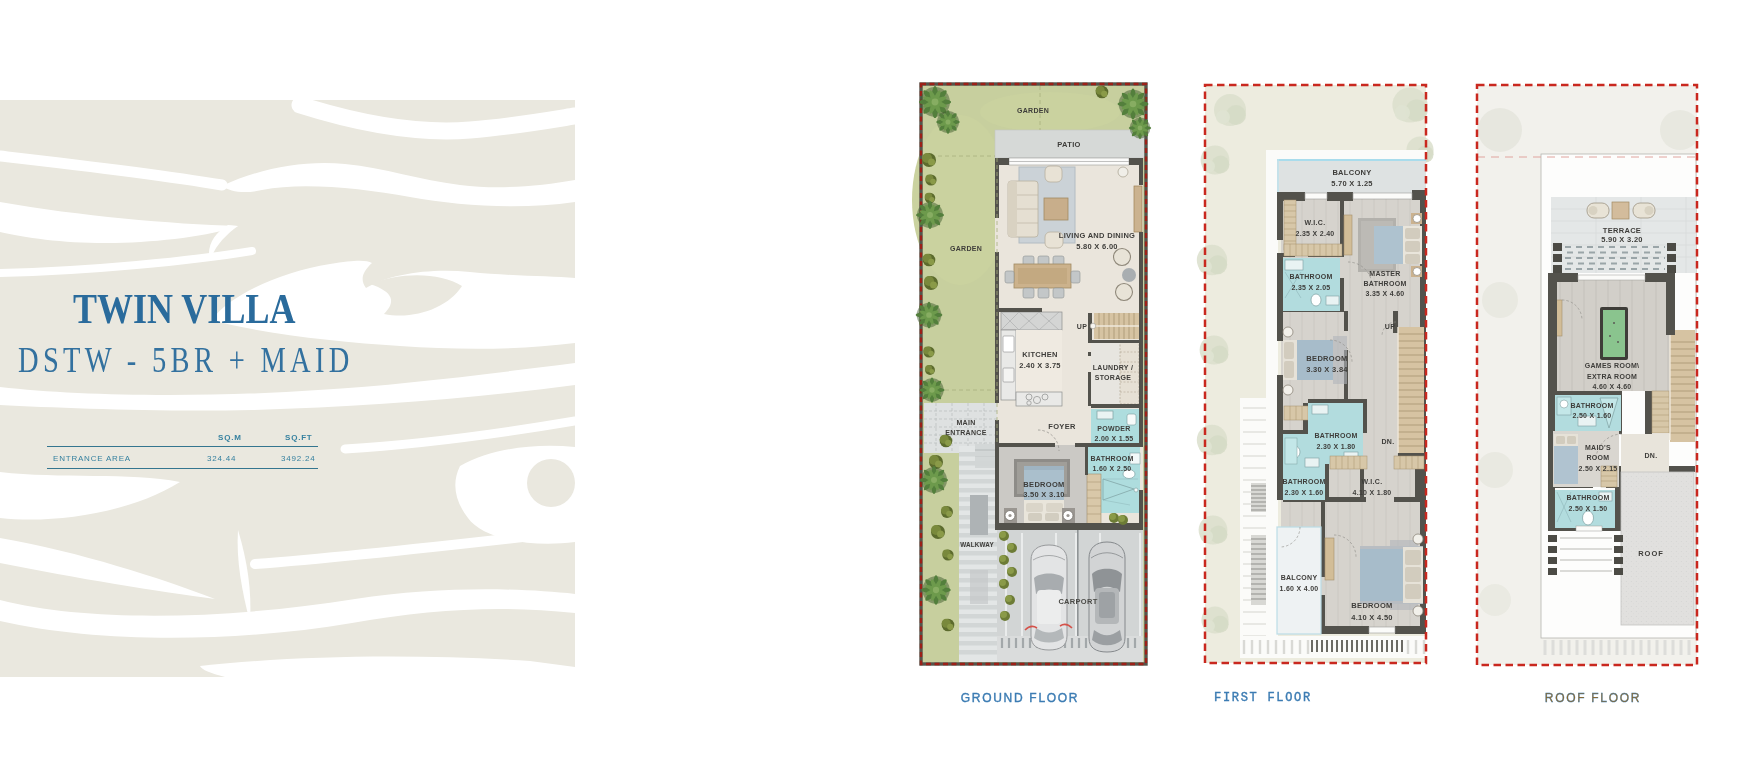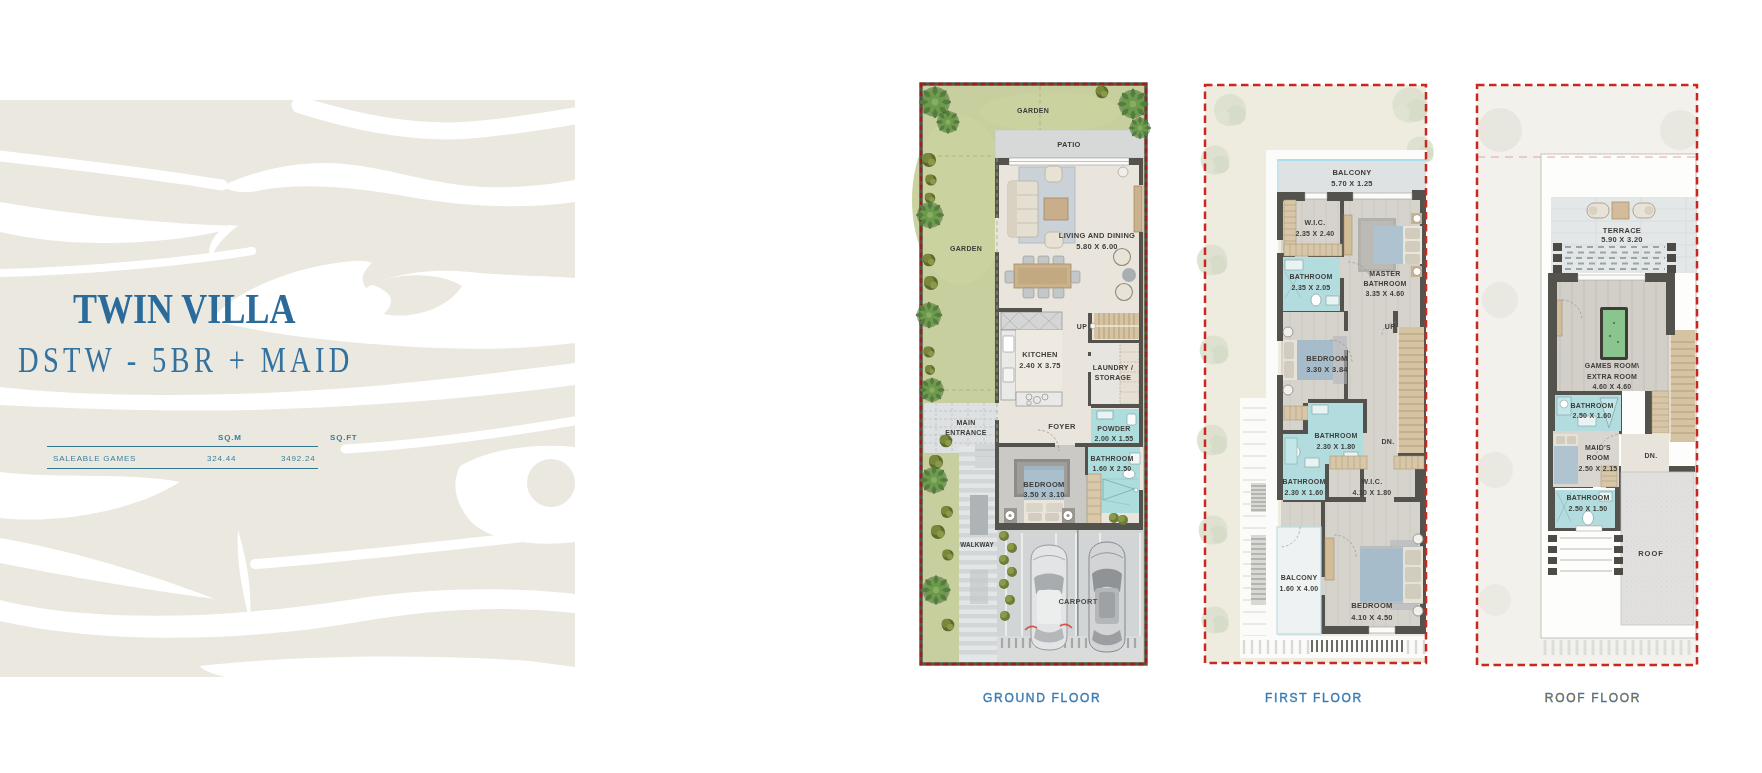--- a/index.html
+++ b/index.html
@@ -56,25 +56,25 @@
 </svg>
 </div>
 
 <div class="abs" style="left:73px;top:285px;font-family:'Liberation Serif',serif;font-weight:700;font-size:36px;color:#2a6b9c;letter-spacing:0px;transform:scaleY(1.16);transform-origin:left top;">TWIN VILLA</div>
 
 <div class="abs" style="left:18px;top:341px;font-family:'Liberation Serif',serif;font-weight:400;font-size:28.5px;color:#33719f;letter-spacing:4.3px;transform:scaleY(1.22);transform-origin:left top;">DSTW - 5BR + MAID</div>
 
 <div class="abs" style="left:47px;top:430px;width:271px;color:#35809f;">
 
   <div style="position:absolute;left:171px;top:3px;font-size:8px;font-weight:700;letter-spacing:0.8px;">SQ.M</div>
-  <div style="position:absolute;left:238px;top:3px;font-size:8px;font-weight:700;letter-spacing:0.8px;margin-left:45px;">SQ.FT</div>
+  <div style="position:absolute;left:238px;top:3px;font-size:8px;font-weight:700;letter-spacing:0.8px;">SQ.FT</div>
 
   <div style="position:absolute;left:0;top:16px;width:271px;height:1px;background:#34758f;"></div>
 
-  <div style="position:absolute;left:6px;top:24px;font-size:8px;letter-spacing:0.8px;">SALEABLE GAMES</div>
+  <div style="position:absolute;left:6px;top:24px;font-size:8px;letter-spacing:0.8px;">ENTRANCE AREA</div>
   <div style="position:absolute;left:160px;top:24px;font-size:8px;letter-spacing:0.8px;">324.44</div>
   <div style="position:absolute;left:222px;top:24px;font-size:8px;letter-spacing:0.8px;padding-left:12px;">3492.24</div>
 
   <div style="position:absolute;left:0;top:38px;width:271px;height:1px;background:#34758f;"></div>
 </div>
 
 <svg class="abs" style="left:900px;top:75px;" width="262" height="600" viewBox="900 75 262 600">
  <defs>
   <g id="palm">
     <circle r="13" fill="#3f5e2e" opacity="0.5"></circle>
@@ -1008,17 +1008,17 @@
   <text x="1598" y="471" font-size="7">2.50 X 2.15</text>
 
   <text x="1588" y="500" font-size="7">BATHROOM</text>
 
   <text x="1588" y="511" font-size="7">2.50 X 1.50</text>
 
   <text x="1651" y="556" font-size="7.5" letter-spacing="1">ROOF</text>
  </g>
 </svg>
 
-<div class="abs" style="left:983px;top:691px;width:200px;font-size:12px;letter-spacing:1.7px;color:#3c7cb3;-webkit-text-stroke:0.4px #3c7cb3;">GROUND FLOOR</div>
-
-<div class="abs" style="left:1214px;top:691px;width:200px;text-align:center;font-size:12px;letter-spacing:1.7px;color:#3c7cb3;-webkit-text-stroke:0.4px #3c7cb3;">FIRST FLOOR</div>
+<div class="abs" style="left:920px;top:691px;width:200px;text-align:center;font-size:12px;letter-spacing:1.7px;color:#3c7cb3;-webkit-text-stroke:0.4px #3c7cb3;">GROUND FLOOR</div>
+
+<div class="abs" style="left:1214px;top:691px;width:200px;text-align:left;font-size:12px;letter-spacing:1.7px;color:#3c7cb3;font-family:Liberation Mono, monospace;-webkit-text-stroke:0.4px #3c7cb3;">FIRST FLOOR</div>
 
 <div class="abs" style="left:1493px;top:691px;width:200px;text-align:center;font-size:12px;letter-spacing:1.7px;color:#a16207;-webkit-text-stroke:0.4px #3c7cb3;">ROOF FLOOR</div>
 
 </body></html>

